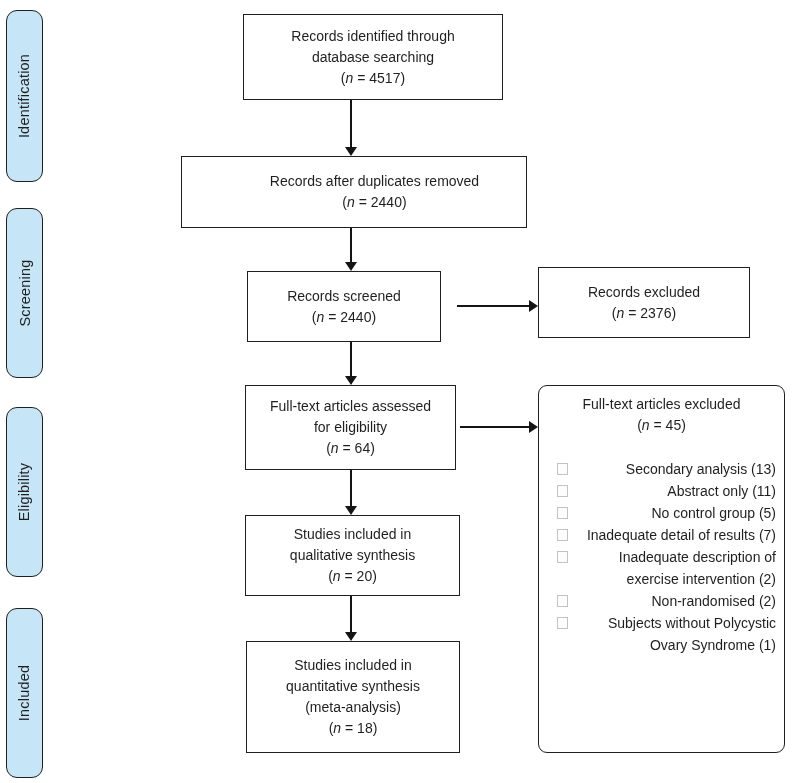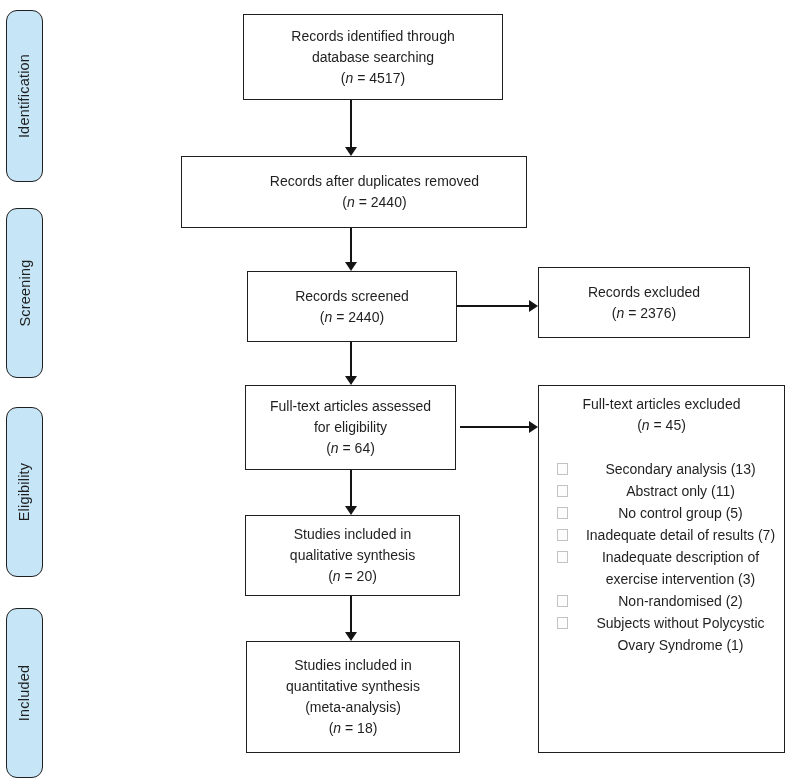--- a/index.html
+++ b/index.html
@@ -30,21 +30,21 @@
     border:1.5px solid var(--box-border);
     display:flex;flex-direction:column;align-items:center;justify-content:center;
     text-align:center;font-size:14px;line-height:21px;
   }
   .nline i{font-style:italic;}
   
   .fbox.excl{align-items:stretch;justify-content:flex-start;padding-top:8px;}
   .excl-title{text-align:center;}
   .reasons{
     list-style:none;margin:22px 0 0 0;padding:0 8px 0 0;
-    text-align:center;font-size:14px;line-height:22px;
+    text-align:right;font-size:14px;line-height:22px;
   }
   .reasons li{position:relative;padding-left:46px;}
   .reasons .bullet{
     position:absolute;left:18px;top:5px;width:9px;height:10px;
     background:#fdfdfd;border:1px solid var(--bullet-border);
   }
   
   .vline{position:absolute;width:2px;background:var(--arrow);}
   .head-down{position:absolute;width:0;height:0;
     border-left:6px solid transparent;border-right:6px solid transparent;
@@ -82,21 +82,21 @@
   <div class="head-down" style="left:345px;top:147px;"></div>
 
   <div class="fbox" style="left:181px;top:156px;width:346px;height:72px;padding-left:41px;">
     <div>Records after duplicates removed</div>
     <div class="nline"><span>(</span><i>n</i><span> = </span><span>2440</span><span>)</span></div>
   </div>
 
   <div class="vline" style="left:350px;top:228px;height:35px;"></div>
   <div class="head-down" style="left:345px;top:262px;"></div>
 
-  <div class="fbox" style="left:247px;top:271px;width:210px;height:71px;">
+  <div class="fbox" style="left:247px;top:271px;width:194px;height:71px;">
     <div>Records screened</div>
     <div class="nline"><span>(</span><i>n</i><span> = </span><span>2440</span><span>)</span></div>
   </div>
 
   <div class="hline" style="left:457px;top:305px;width:73px;"></div>
   <div class="head-right" style="left:529px;top:300px;"></div>
 
   <div class="fbox" style="left:538px;top:267px;width:212px;height:71px;">
     <div>Records excluded</div>
     <div class="nline"><span>(</span><i>n</i><span> = </span><span>2376</span><span>)</span></div>
@@ -107,31 +107,31 @@
 
   <div class="fbox" style="left:245px;top:385px;width:211px;height:85px;">
     <div>Full-text articles assessed</div>
     <div>for eligibility</div>
     <div class="nline"><span>(</span><i>n</i><span> = </span><span>64</span><span>)</span></div>
   </div>
 
   <div class="hline" style="left:460px;top:426px;width:70px;"></div>
   <div class="head-right" style="left:529px;top:421px;"></div>
 
-  <div class="fbox excl" style="left:538px;top:385px;width:247px;height:368px;">
+  <div class="fbox excl" style="left:538px;top:385px;width:247px;height:368px;border-radius:9px;">
     <div class="excl-title">
       <div>Full-text articles excluded</div>
       <div class="nline"><span>(</span><i>n</i><span> = </span><span>45</span><span>)</span></div>
     </div>
     <ul class="reasons">
       <li><span class="bullet"></span><span>Secondary analysis (13)</span></li>
       <li><span class="bullet"></span><span>Abstract only (11)</span></li>
       <li><span class="bullet"></span><span>No control group (5)</span></li>
       <li><span class="bullet"></span><span>Inadequate detail of results (7)</span></li>
-      <li><span class="bullet"></span><span>Inadequate description of exercise intervention (3)</span></li>
+      <li><span class="bullet"></span><span>Inadequate description of exercise intervention (2)</span></li>
       <li><span class="bullet"></span><span>Non-randomised (2)</span></li>
       <li><span class="bullet"></span><span>Subjects without Polycystic Ovary Syndrome (1)</span></li>
     </ul>
   </div>
 
   <div class="vline" style="left:350px;top:470px;height:37px;"></div>
   <div class="head-down" style="left:345px;top:506px;"></div>
 
   <div class="fbox" style="left:245px;top:515px;width:215px;height:81px;">
     <div>Studies included in</div>

